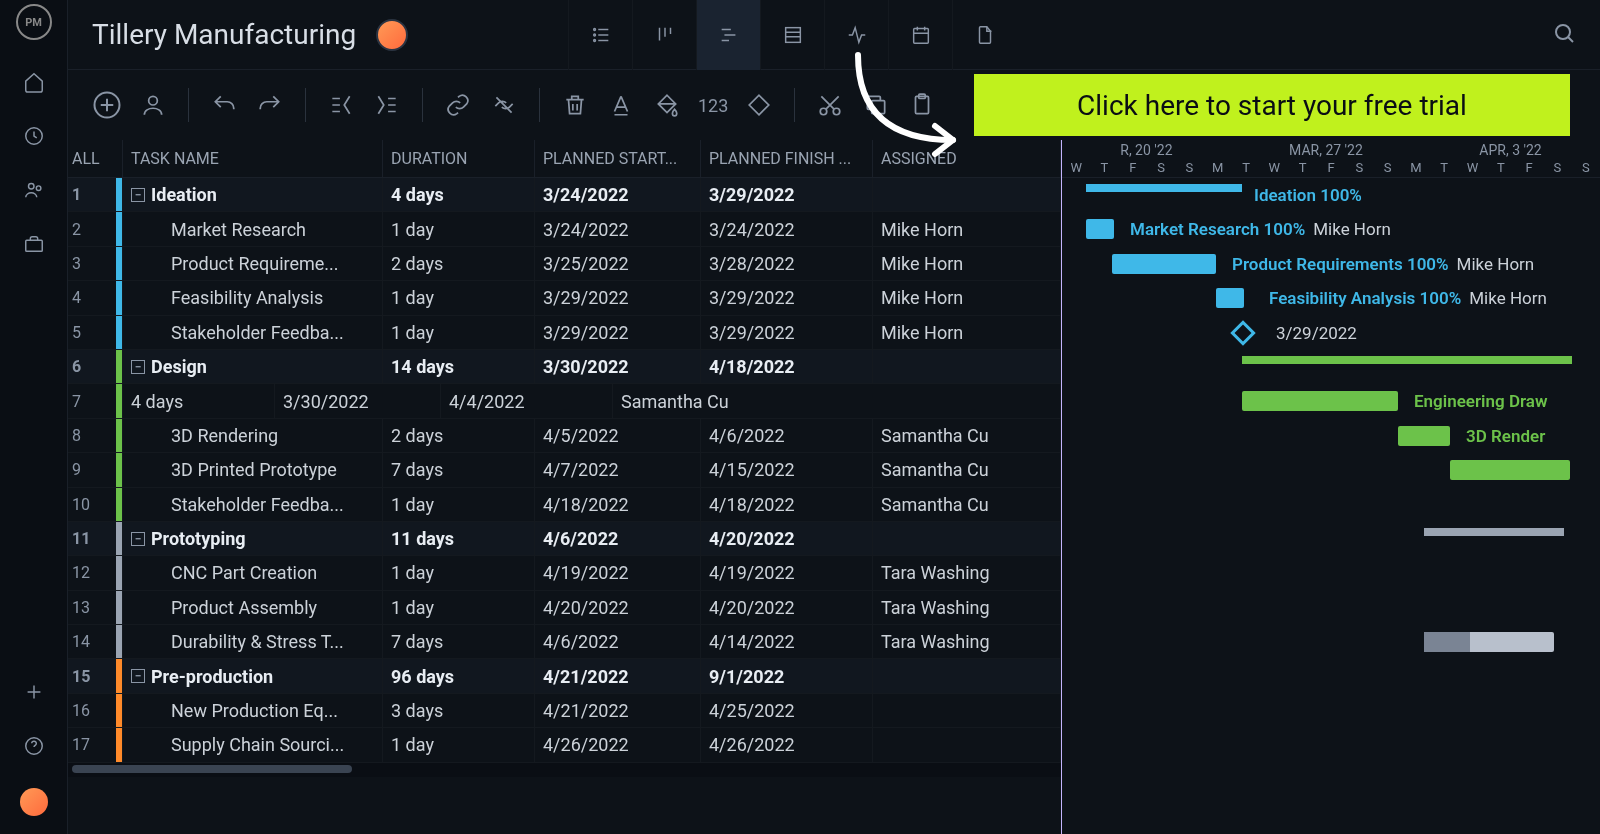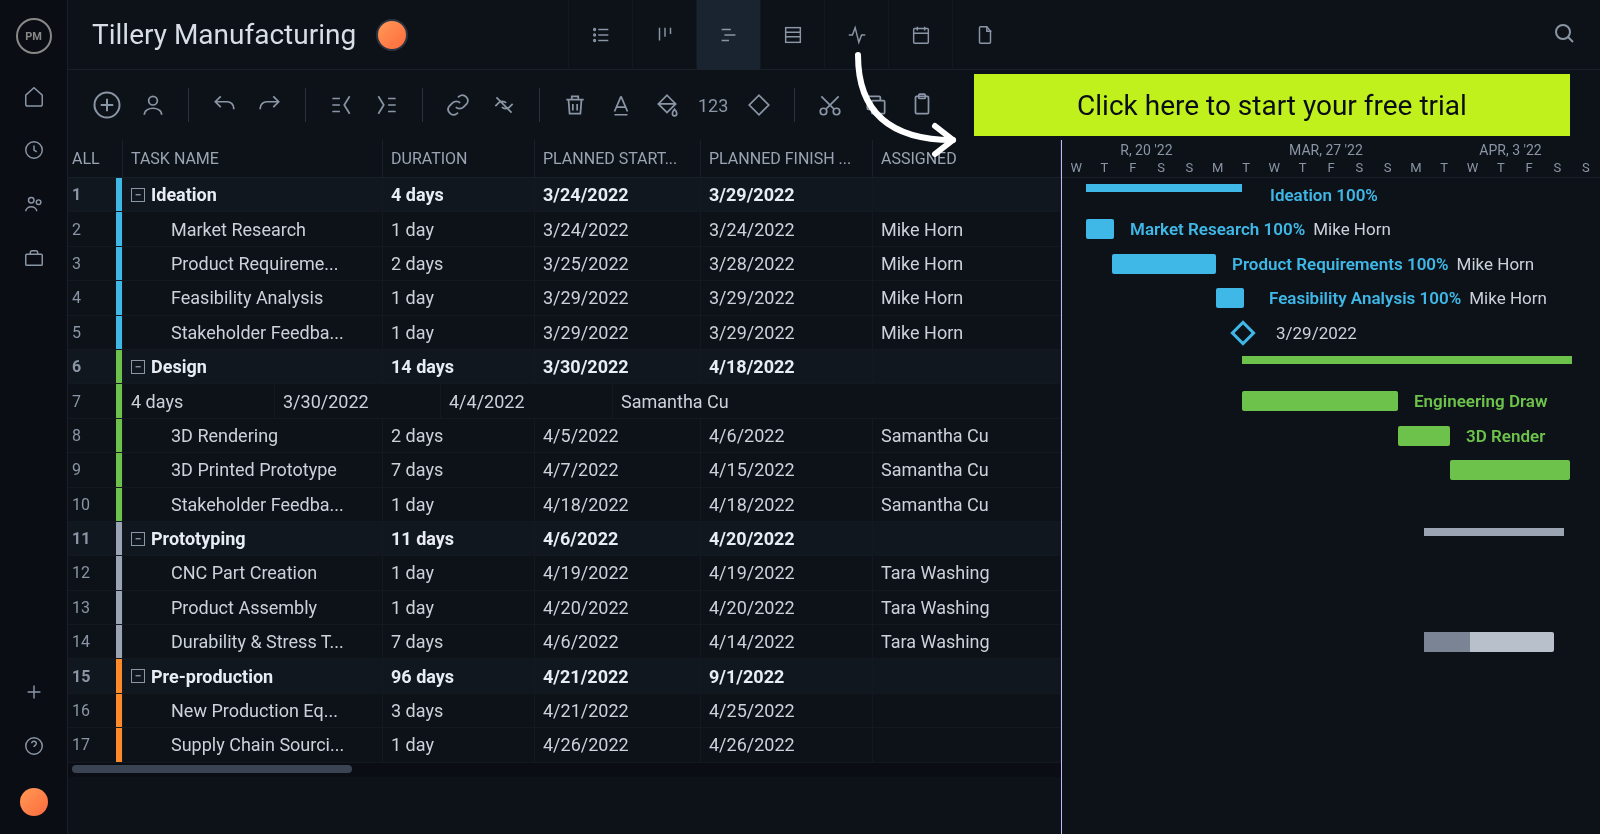--- a/index.html
+++ b/index.html
@@ -1,18 +1,18 @@
 <!DOCTYPE html>
 <html><head>
 <meta charset="utf-8">
 <style>
 *{margin:0;padding:0;box-sizing:border-box;font-family:-apple-system,BlinkMacSystemFont,"Segoe UI",Roboto,sans-serif}
 body{background:#0d1218;color:#ccd2d9;width:1600px;height:834px;overflow:hidden}
 .app{display:flex;height:834px}
-.leftnav{width:68px;background:#0a0e14;border-right:1px solid #1a2029;display:flex;flex-direction:column;align-items:center;padding-top:18px;gap:30px}
+.leftnav{width:68px;background:#0a0e14;border-right:1px solid #1a2029;display:flex;flex-direction:column;align-items:center;padding-top:4px;gap:30px}
 .leftnav .logo{width:36px;height:36px;border:2px solid #888;border-radius:50%;display:flex;align-items:center;justify-content:center;font-size:11px;font-weight:700;color:#888}
 .leftnav .navicon{width:24px;height:24px;color:#8a95a5;display:flex;align-items:center;justify-content:center;cursor:pointer}
 .leftnav .navicon svg{width:22px;height:22px;stroke:currentColor;fill:none;stroke-width:1.6}
 .leftnav .spacer{flex:1}
 .leftnav .avatar-sm{width:28px;height:28px;border-radius:50%;background:linear-gradient(135deg,#ff9a56,#ff6a3d);margin-bottom:18px}
 .main{flex:1;display:flex;flex-direction:column}
 .topbar{height:70px;display:flex;align-items:center;padding:0 24px;border-bottom:1px solid #1a2029}
 .project-title{font-size:28px;font-weight:400;color:#d8dee6;margin-right:20px}
 .avatar{width:32px;height:32px;border-radius:50%;background:linear-gradient(135deg,#ff9a56,#ff6a3d);border:2px solid #2b3442}
 .viewtabs{display:flex;margin-left:160px;gap:0}
@@ -527,21 +527,21 @@
               <div class="dayc">W</div>
               <div class="dayc">T</div>
               <div class="dayc">F</div>
               <div class="dayc">S</div>
               <div class="dayc">S</div>
             </div>
         </div>
         <div class="gbody" id="gbody">
             <div class="gr">
               <div class="sumbar" style="left:24px;width:156px;background:#3fb8e8;color:#3fb8e8"></div>
-              <span class="barlabel" style="left:208px;color:#3fb8e8">Ideation  100%</span>
+              <span class="barlabel" style="left:192px;color:#3fb8e8">Ideation  100%</span>
             </div>
             <div class="gr">
               <div class="bar" style="left:24px;width:28px;background:#3fb8e8"></div>
               <span class="barlabel" style="left:68px"><span style="color:#3fb8e8">Market Research  100%</span><span class="barassign">Mike Horn</span></span>
             </div>
             <div class="gr">
               <div class="bar" style="left:50px;width:104px;background:#3fb8e8"></div>
               <span class="barlabel" style="left:170px"><span style="color:#3fb8e8">Product Requirements  100%</span><span class="barassign">Mike Horn</span></span>
             </div>
             <div class="gr">

